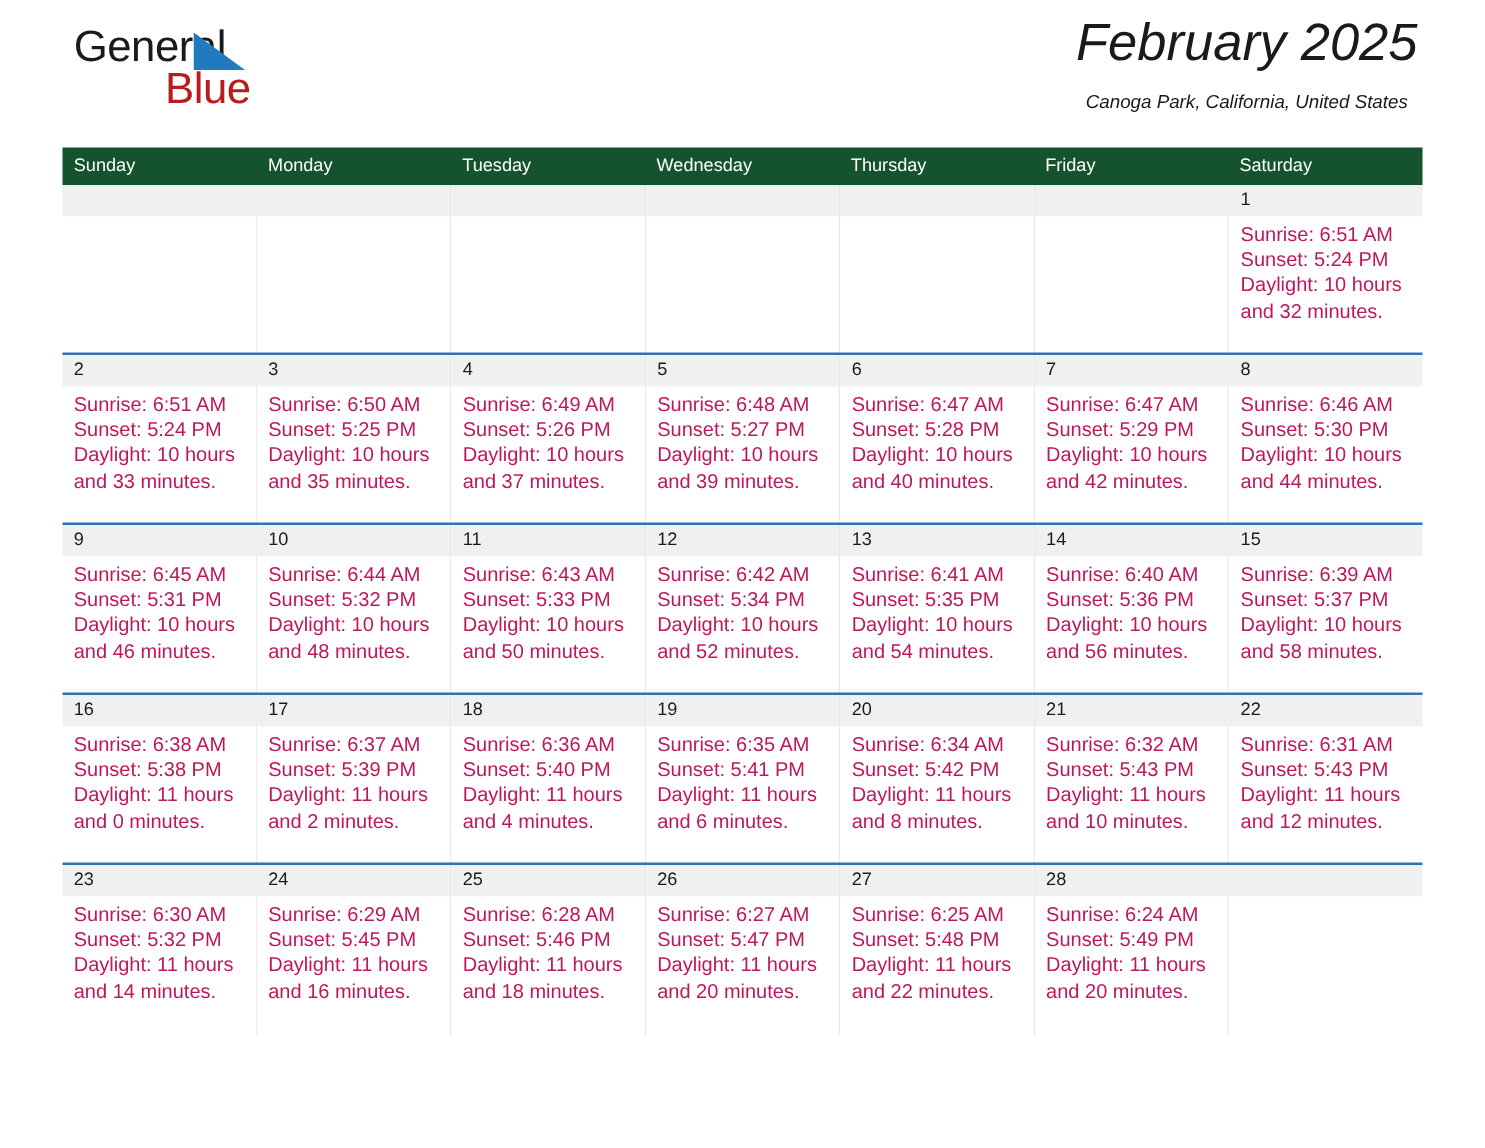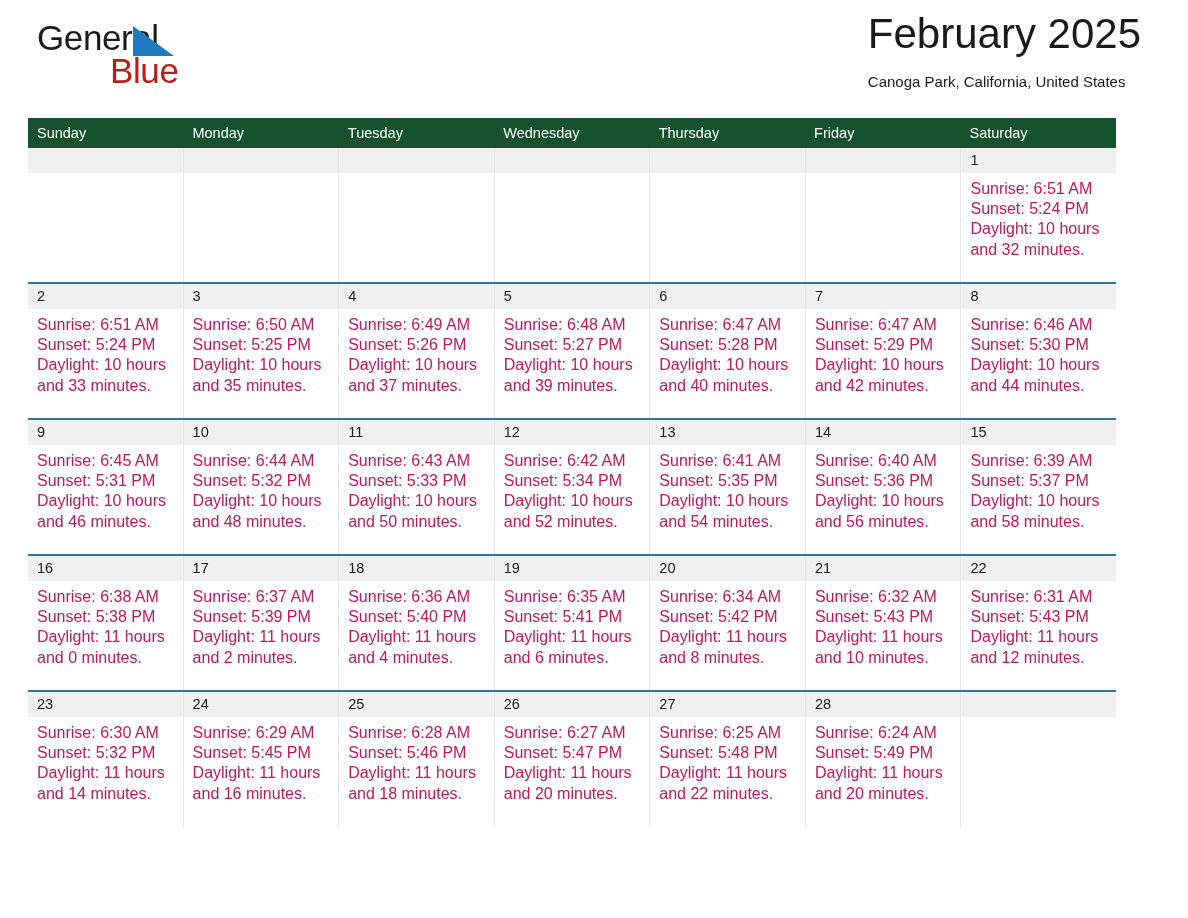--- a/index.html
+++ b/index.html
@@ -12,21 +12,21 @@
     height: 918px;
     font-family: "Liberation Sans", sans-serif;
     color: #000000;
     overflow: hidden;
   }
   .page {
     position: relative;
     width: 1188px;
     height: 918px;
     box-sizing: border-box;
-    padding: 0 28px;
+    padding: 0 50px;
   }
 
   
   .masthead {
     position: relative;
     height: 118px;
   }
   .logo {
     position: absolute;
     left: 9px;
@@ -58,23 +58,24 @@
     left: 73px;
     top: 33px;
     font-size: 35px;
     line-height: 35px;
     letter-spacing: -0.4px;
     color: #b91c1c;
     font-family: "Liberation Sans", sans-serif;
   }
   .titles {
     position: absolute;
-    right: 19px;
+    right: 4px;
     top: 8px;
-    text-align: left;
+    text-align: center;
+    font-style: italic;
   }
   .cal-title {
     font-size: 42px;
     line-height: 52px;
     font-weight: normal;
     color: #1a1a1a;
     letter-spacing: 0px;
   }
   .cal-subtitle {
     margin-top: 8px;

